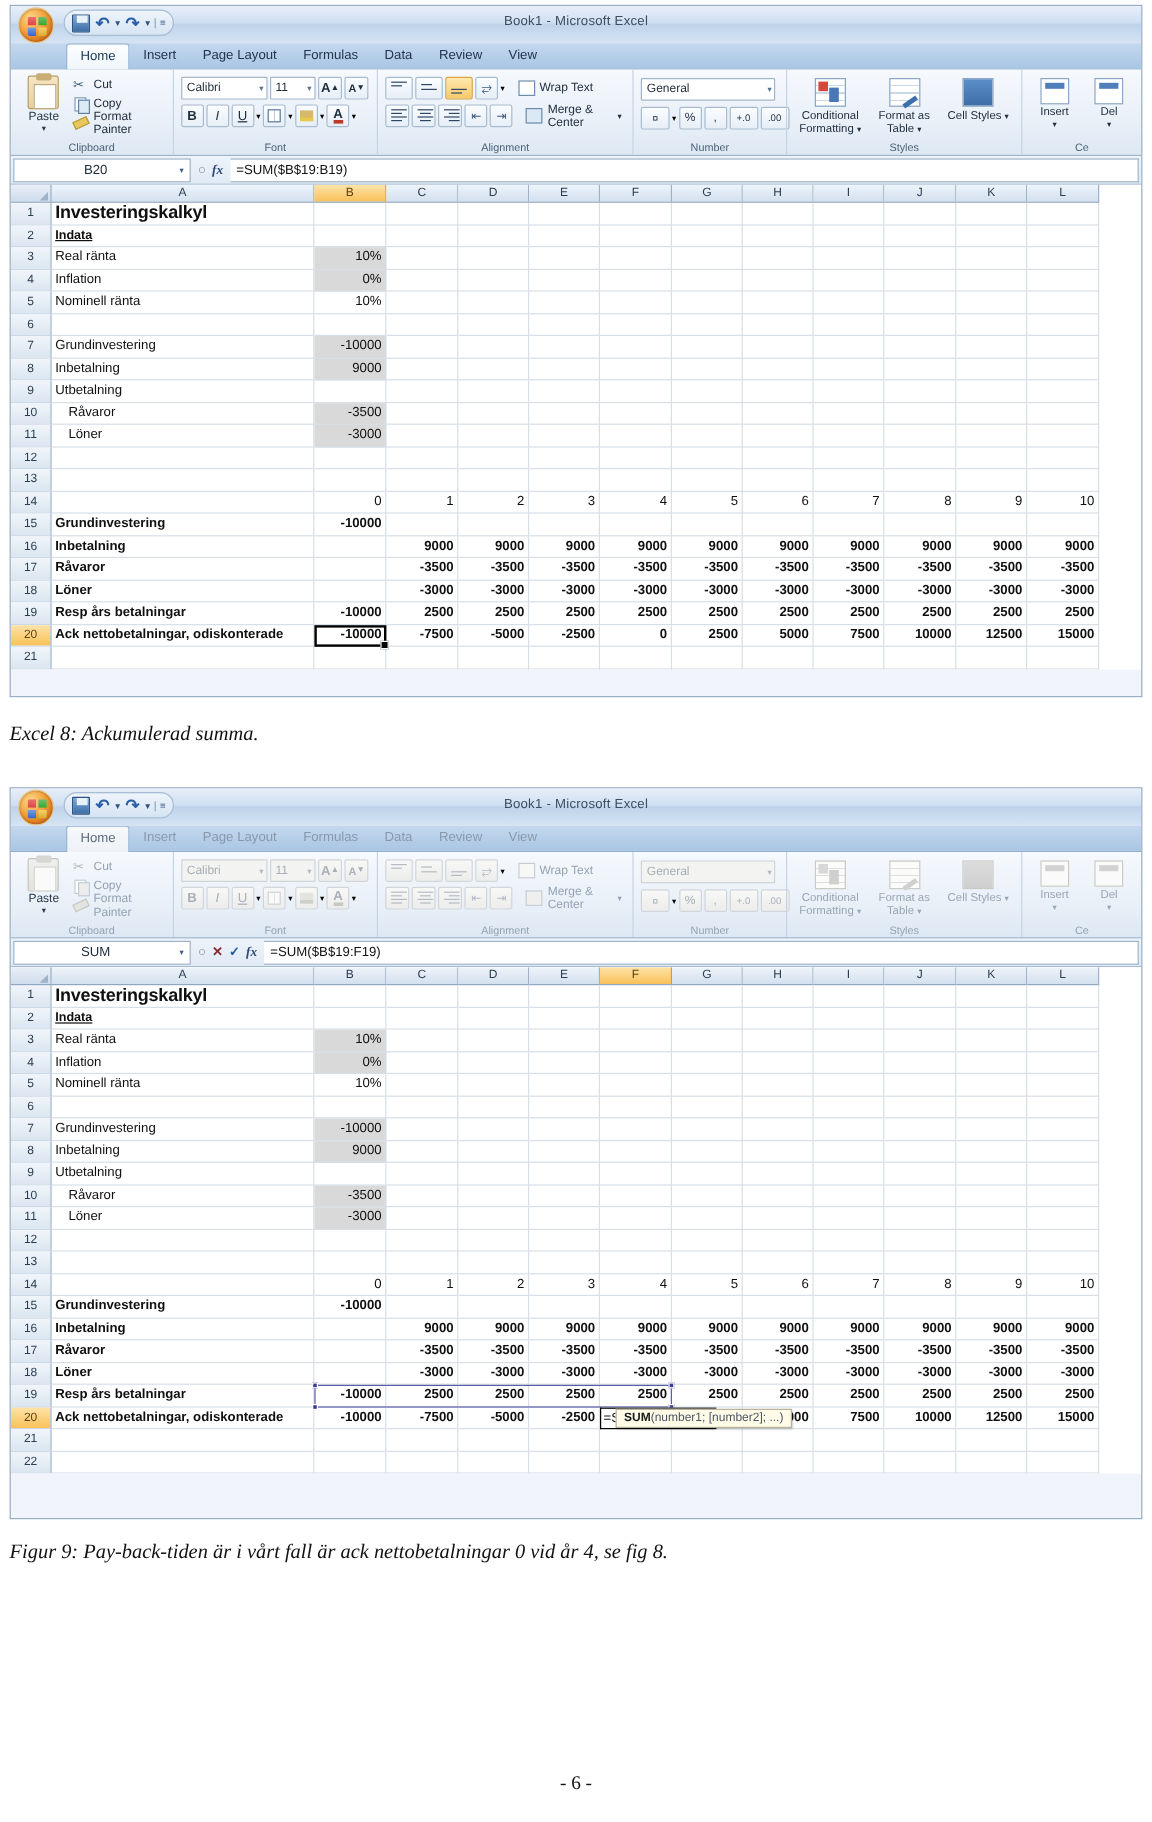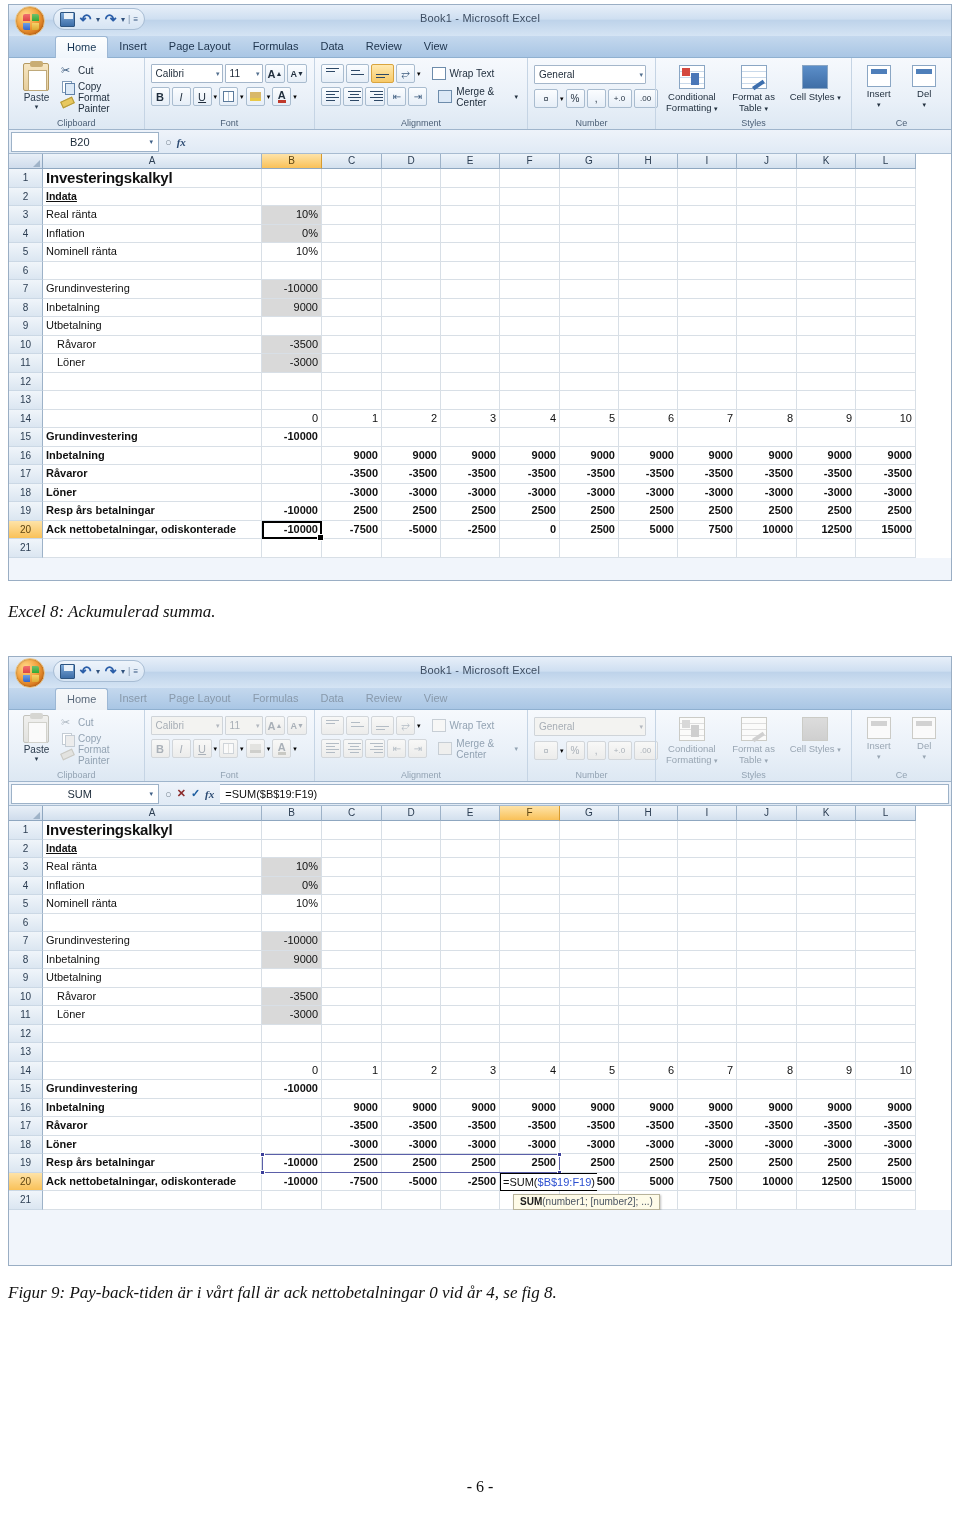--- a/index.html
+++ b/index.html
@@ -572,20 +572,21 @@
 
   <div class="fbar">
     <div class="namebox">
       <span class="nbv">B20</span>
       <span class="nbc">▾</span>
     </div>
     <div class="fb-btns">
       <span class="ic-cancel">○</span>
       <span class="ic-fx">fx</span>
     </div>
+    <div class="fb-input">=SUM($B$19:B19)</div>
   </div>
 
   <div class="grid" id="grid1">
       <div class="gridrow colhdr-row">
         <div class="corner"></div>
         <div class="colh" style="flex: 0 0 219px;">A</div>
         <div class="colh sel" style="flex: 0 0 60px;">B</div>
         <div class="colh" style="flex: 0 0 60px;">C</div>
         <div class="colh" style="flex: 0 0 59px;">D</div>
         <div class="colh" style="flex: 0 0 59px;">E</div>
@@ -1497,27 +1498,42 @@
         <div class="cell num" style="flex: 0 0 59px;"></div>
         <div class="cell num" style="flex: 0 0 59px;"></div>
         <div class="cell num" style="flex: 0 0 60px;"></div>
         <div class="cell num" style="flex: 0 0 59px;"></div>
         <div class="cell num" style="flex: 0 0 59px;"></div>
         <div class="cell num" style="flex: 0 0 59px;"></div>
         <div class="cell num" style="flex: 0 0 60px;"></div>
         <div class="cell num" style="flex: 0 0 59px;"></div>
         <div class="cell num" style="flex: 0 0 60px;"></div>
       </div>
+      <div class="gridrow">
+        <div class="rowh">22</div>
+        <div class="cell" style="flex: 0 0 219px;"></div>
+        <div class="cell num" style="flex: 0 0 60px;"></div>
+        <div class="cell num" style="flex: 0 0 60px;"></div>
+        <div class="cell num" style="flex: 0 0 59px;"></div>
+        <div class="cell num" style="flex: 0 0 59px;"></div>
+        <div class="cell num" style="flex: 0 0 60px;"></div>
+        <div class="cell num" style="flex: 0 0 59px;"></div>
+        <div class="cell num" style="flex: 0 0 59px;"></div>
+        <div class="cell num" style="flex: 0 0 59px;"></div>
+        <div class="cell num" style="flex: 0 0 60px;"></div>
+        <div class="cell num" style="flex: 0 0 59px;"></div>
+        <div class="cell num" style="flex: 0 0 60px;"></div>
+      </div>
       <div class="antsbox" style="left: 253px; top: 348px; width: 298px; height: 18.5px;">
         <i class="tl"></i>
         <i class="tr"></i>
         <i class="bl"></i>
         <i class="br"></i>
       </div>
       <div class="editbox" style="left: 491px; top: 366.5px; height: 18.5px;"><span>=SUM(</span><span class="rngref">$B$19:F19</span><span>)</span></div>
-      <div class="ftip" style="left: 504px; top: 388px;"><b>SUM</b><span class="arg">(number1; [number2]; ...)</span></div>
+      <div class="ftip" style="left: 504px; top: 368px;"><b>SUM</b><span class="arg">(number1; [number2]; ...)</span></div>
     </div>
 
 </div>
 
 <div class="caption cap2">Figur 9: Pay-back-tiden är i vårt fall är ack nettobetalningar 0 vid år 4, se fig 8.</div>
 
 <div class="pagenum">- 6 -</div>
 
 </body></html>

